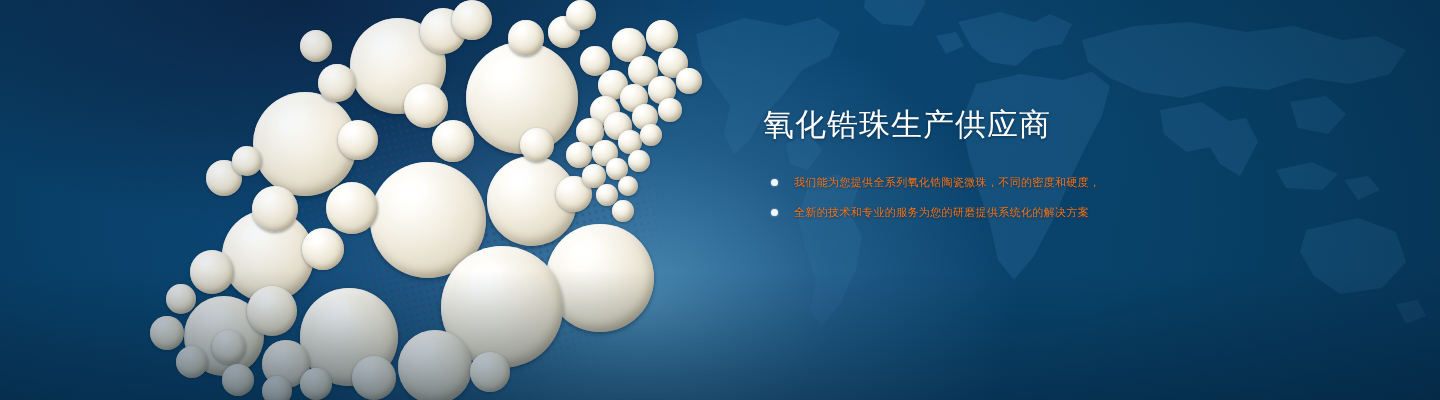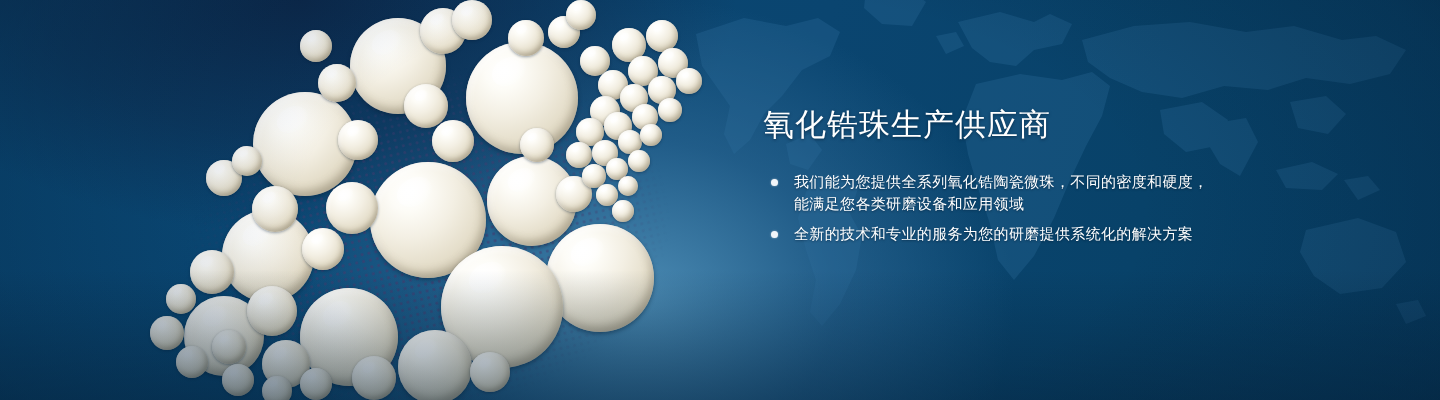--- a/index.html
+++ b/index.html
@@ -114,23 +114,23 @@
   }
   .bullets {
     list-style: none;
     margin: 28px 0 0 0;
     padding: 0;
   }
   .bullet {
     position: relative;
     padding-left: 31px;
     margin-bottom: 8px;
-    font-size: 15px;
+    font-size: 11px;
     line-height: 22px;
-    color: #ffffff;
+    color: #f97316;
     letter-spacing: 0.35px;
     text-shadow: 0 1px 2px rgba(2,22,42,0.5);
   }
   .bullet:last-child { margin-bottom: 0; }
   .bullet .dot {
     position: absolute;
     left: 8px;
     top: 8px;
     width: 7px;
     height: 7px;
@@ -255,21 +255,20 @@
   <div class="bg-vignette"></div>
   <div class="bg-bottom-shade"></div>
 
   <div class="content">
     <h1 class="headline">氧化锆珠生产供应商</h1>
 
     <ul class="bullets">
       <li class="bullet">
         <span class="dot"></span>
         <span>我们能为您提供全系列氧化锆陶瓷微珠，不同的密度和硬度，</span>
-        <span class="line2">能满足您各类研磨设备和应用领域</span>
       </li>
       <li class="bullet">
         <span class="dot"></span>
         <span>全新的技术和专业的服务为您的研磨提供系统化的解决方案</span>
       </li>
     </ul>
   </div>
 
 </div>
 

